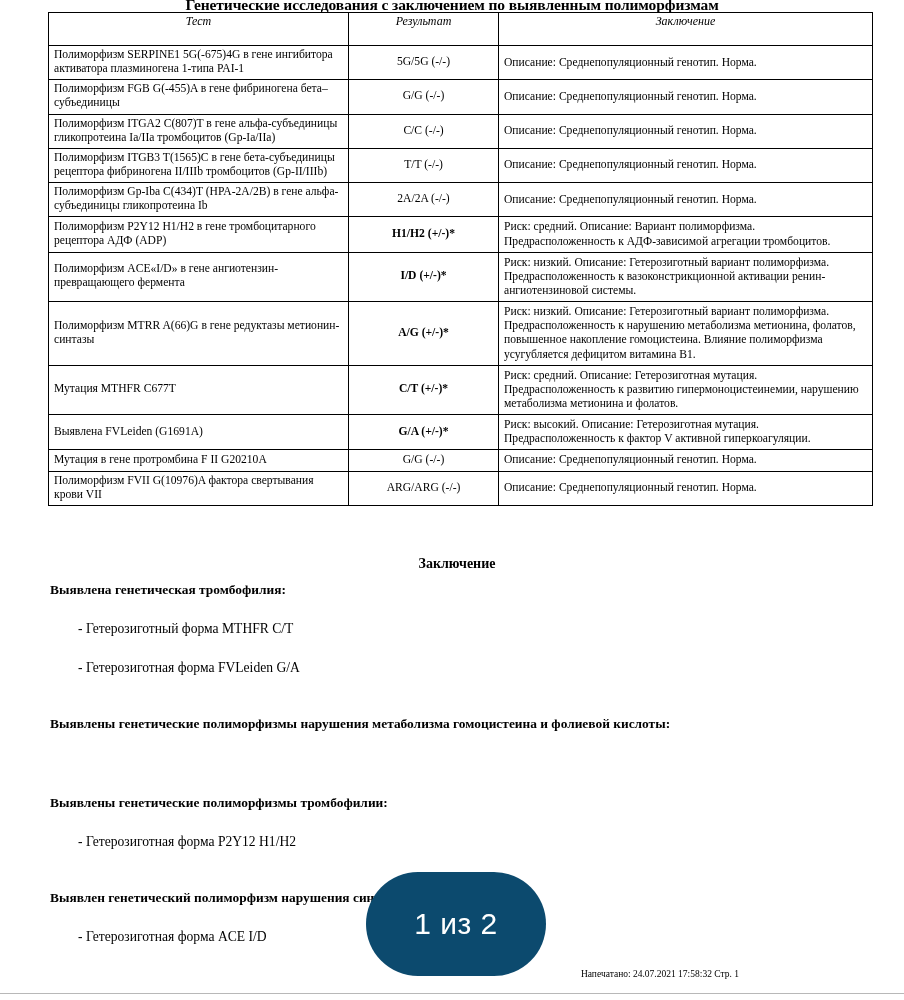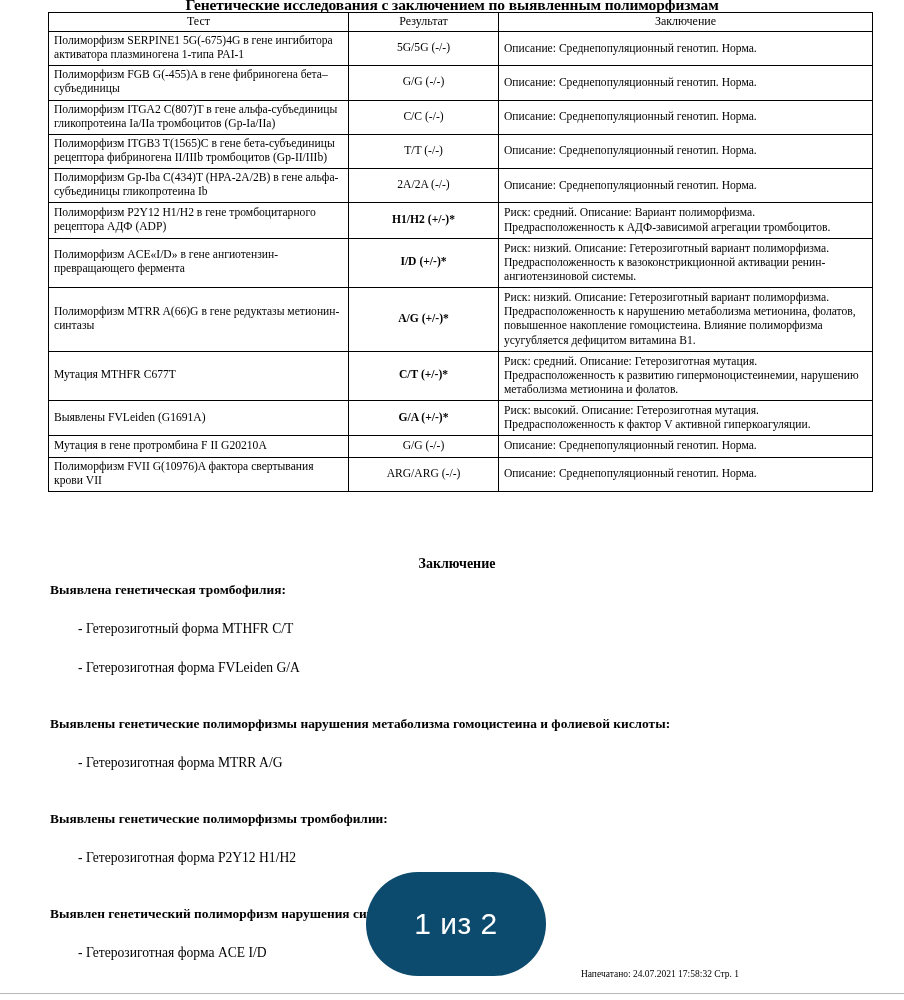--- a/index.html
+++ b/index.html
@@ -52,24 +52,25 @@
   .results-table col.c-concl  { width: 374px; }
 
   .results-table th,
   .results-table td {
     border: 1px solid #000000;
     vertical-align: middle;
     padding: 2px 5px 3px 5px;
     line-height: 1.22;
   }
   .results-table thead th {
+    font-style: italic;
     font-weight: normal;
     text-align: center;
     font-size: 12px;
-    padding: 1px 4px 2px 4px;
+    padding: 1px 4px 16px 4px;
     height: 15px;
   }
   .results-table td.test-cell {
     text-align: left;
   }
   .results-table td.result-cell {
     text-align: center;
     white-space: nowrap;
   }
   .results-table td.result-cell.emph {
@@ -207,21 +208,21 @@
           <td class="test-cell">Полиморфизм MTRR A(66)G в гене редуктазы метионин-синтазы</td>
           <td class="result-cell emph">A/G  (+/-)*</td>
           <td class="concl-cell">Риск:  низкий. Описание: Гетерозиготный вариант полиморфизма. Предрасположенность к нарушению метаболизма метионина, фолатов, повышенное накопление гомоцистеина. Влияние полиморфизма усугубляется дефицитом витамина B1.</td>
         </tr>
         <tr>
           <td class="test-cell">Мутация MTHFR C677T</td>
           <td class="result-cell emph">C/T  (+/-)*</td>
           <td class="concl-cell">Риск:  средний. Описание: Гетерозиготная мутация. Предрасположенность к развитию гипермоноцистеинемии, нарушению метаболизма метионина и фолатов.</td>
         </tr>
         <tr>
-          <td class="test-cell">Выявлены FVLeiden (G1691A)</td>
+          <td class="test-cell">Выявлена FVLeiden (G1691A)</td>
           <td class="result-cell emph">G/A  (+/-)*</td>
           <td class="concl-cell">Риск:  высокий. Описание: Гетерозиготная мутация. Предрасположенность к фактор V активной гиперкоагуляции.</td>
         </tr>
         <tr>
           <td class="test-cell">Мутация в гене протромбина F II G20210A</td>
           <td class="result-cell">G/G  (-/-)</td>
           <td class="concl-cell mid">Описание: Среднепопуляционный генотип. Норма.</td>
         </tr>
         <tr>
           <td class="test-cell">Полиморфизм FVII G(10976)A фактора свертывания крови VII</td>
@@ -235,21 +236,20 @@
     <div class="conclusion-title">Заключение</div>
     <div id="conclusion-sections">
         <div class="section-heading">Выявлена генетическая тромбофилия:</div>
         <div class="gap-sm"></div>
         <div class="section-item">- Гетерозиготный форма MTHFR C/T</div>
         <div class="gap-sm"></div>
         <div class="section-item">- Гетерозиготная форма FVLeiden G/A</div>
         <div class="gap-xl"></div>
         <div class="section-heading">Выявлены генетические полиморфизмы нарушения метаболизма гомоцистеина и фолиевой кислоты:</div>
         <div class="gap-sm"></div>
-        <div class="section-item">- Гетерозиготная форма MTRR A/G</div>
         <div class="gap-xl"></div>
         <div class="section-heading">Выявлены генетические полиморфизмы тромбофилии:</div>
         <div class="gap-sm"></div>
         <div class="section-item">- Гетерозиготная форма P2Y12 H1/H2</div>
         <div class="gap-xl"></div>
         <div class="section-heading">Выявлен генетический полиморфизм нарушения синтеза АПФ:</div>
         <div class="gap-sm"></div>
         <div class="section-item">- Гетерозиготная форма ACE I/D</div>
       </div>
   </div>

